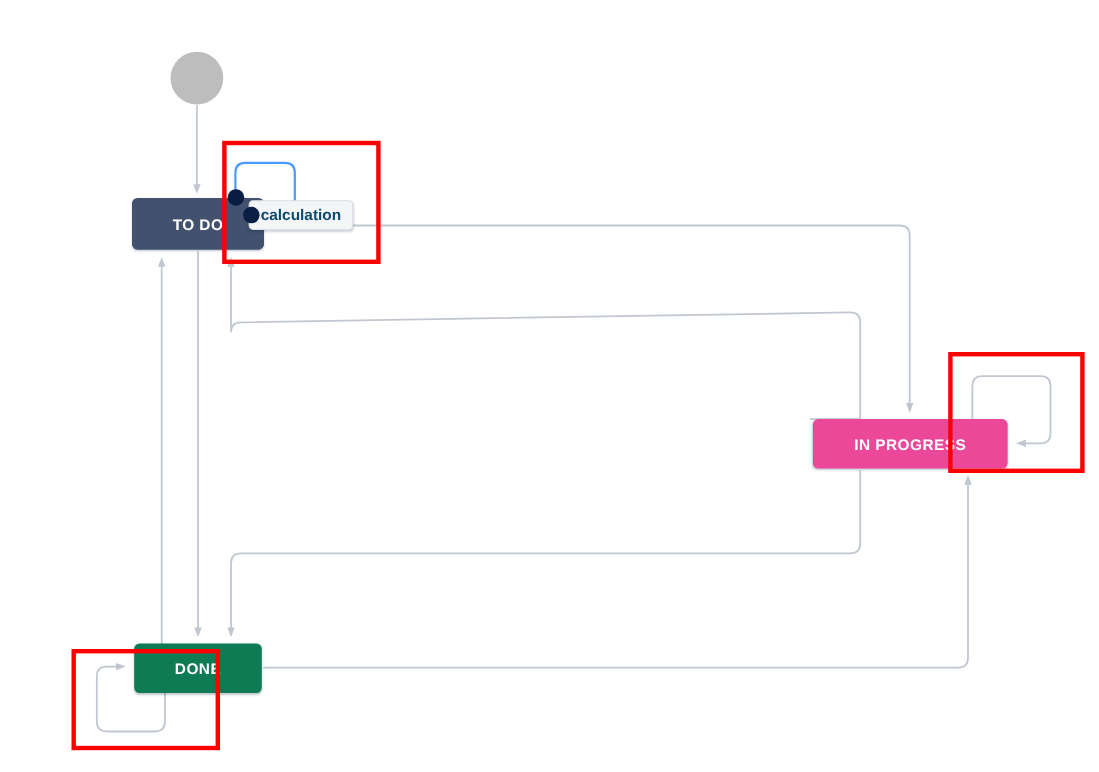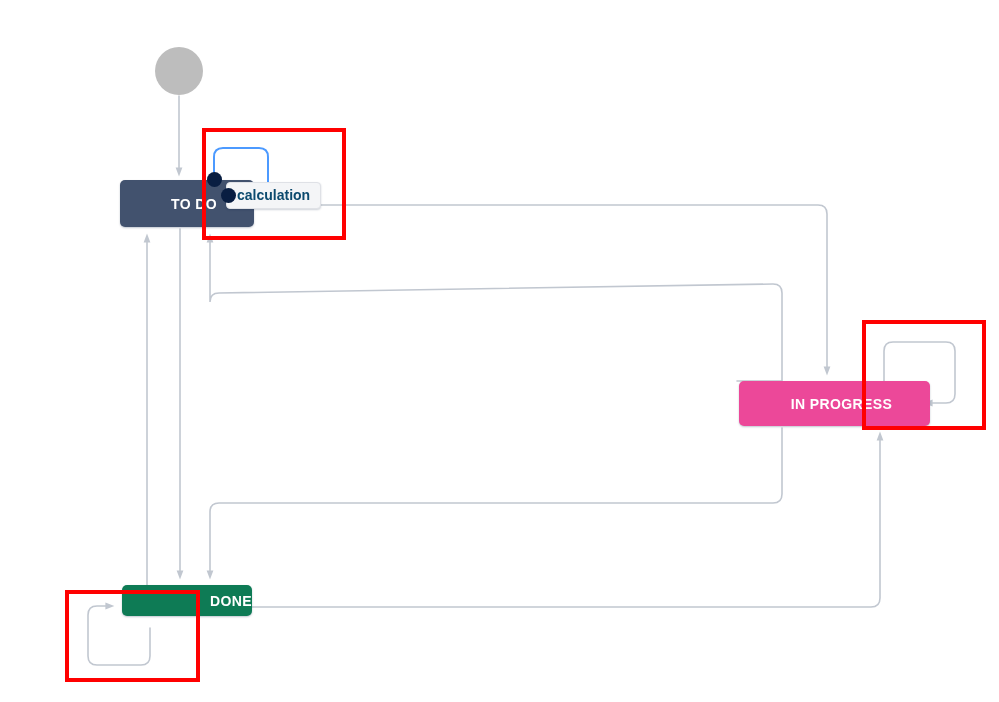--- a/index.html
+++ b/index.html
@@ -24,21 +24,20 @@
     border-radius:5px;
     display:flex;align-items:center;justify-content:center;
     color:#ffffff;
     font-weight:bold;
     font-size:14px;
     letter-spacing:0.4px;
     box-shadow:0 1px 2px rgba(9,30,66,.25);
     cursor:pointer;
     user-select:none;
     white-space:nowrap;
-    padding-left:14px;
   }
   .node-todo{background:#42526E;}
   .node-inprogress{background:#ec4899;}
   .node-done{background:#0E7B55;}
 
   
   .start-node{
     position:absolute;
     border-radius:50%;
     background:#BDBDBD;
@@ -122,21 +121,21 @@
   <div class="start-node" style="left:155px;top:47px;width:48px;height:48px;"></div>
 
   <div class="node node-todo" style="left:120px;top:180px;width:120px;height:47px;">
     <span>TO DO</span>
   </div>
 
   <div class="node node-inprogress" style="left:739px;top:381px;width:177px;height:45px;">
     <span>IN PROGRESS</span>
   </div>
 
-  <div class="node node-done" style="left:122px;top:585px;width:116px;height:31px;justify-content:flex-end;">
+  <div class="node node-done" style="left:122px;top:585px;width:116px;height:45px;">
     <span>DONE</span>
   </div>
 
   <div class="edge-label" style="left:226px;top:182px;">calculation</div>
 
   <div class="handle" style="left:207px;top:172px;"></div>
   <div class="handle" style="left:221px;top:188px;"></div>
 
   <div class="annot" style="left:202px;top:128px;width:136px;height:104px;"></div>
   <div class="annot" style="left:862px;top:320px;width:116px;height:102px;"></div>

